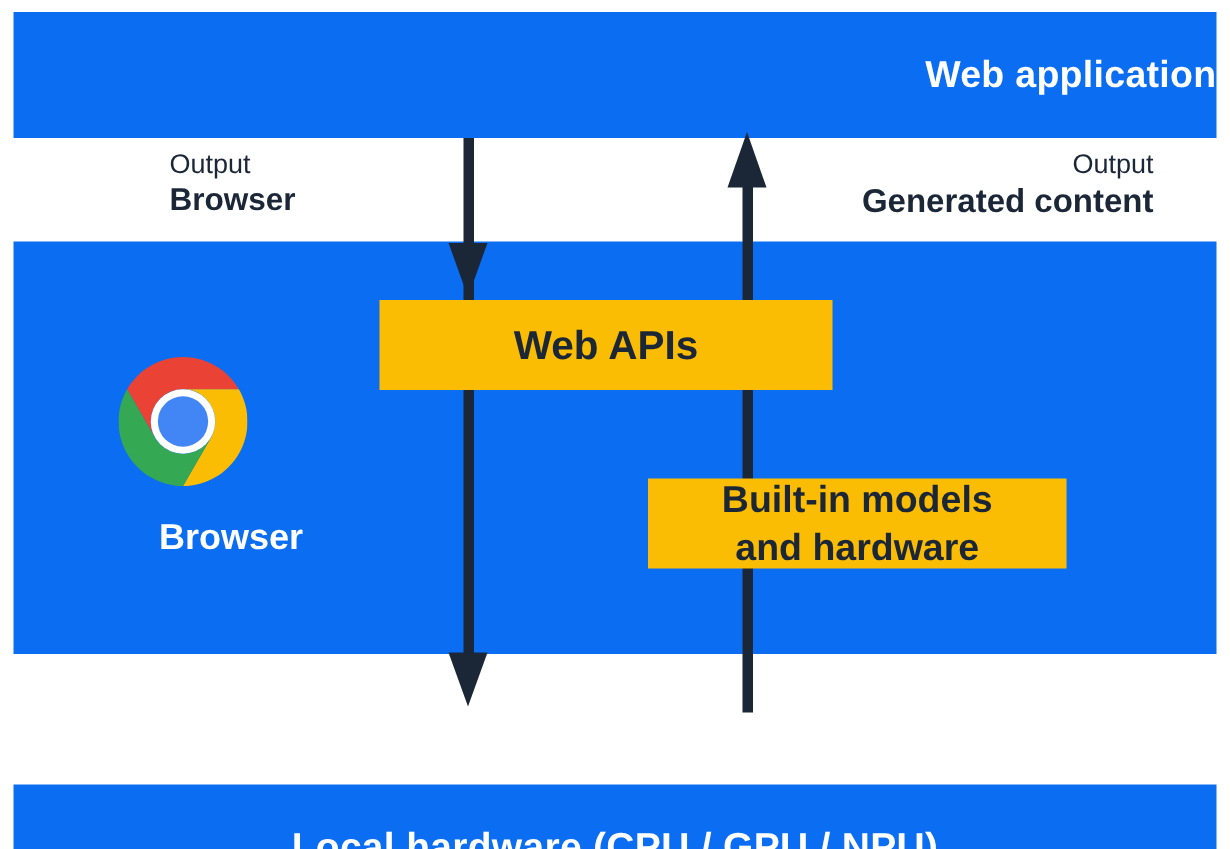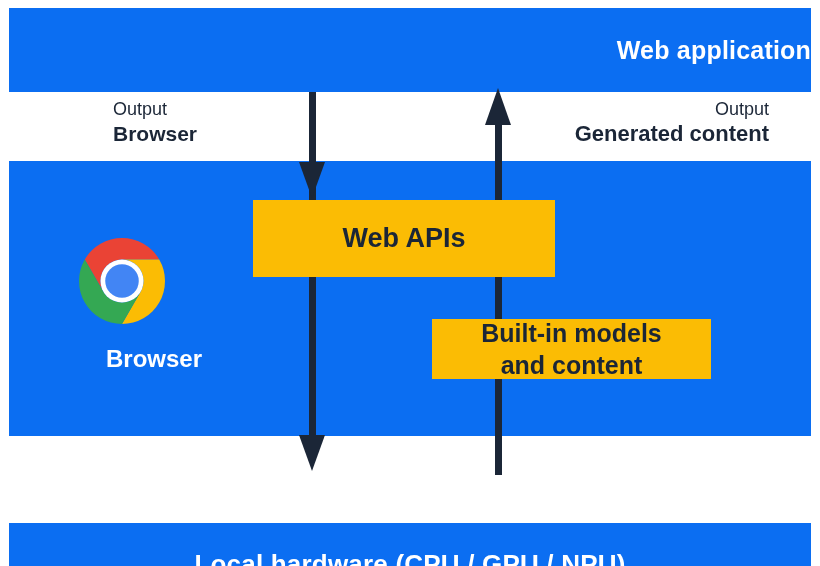--- a/index.html
+++ b/index.html
@@ -39,21 +39,21 @@
   .gap-label-left{left:113px;top:98px;text-align:left;}
   .gap-label-right{right:51px;top:98px;text-align:right;}
   .gap-label-right .value{font-size:22px;margin-left:32px;}
 
   .ybox{
     position:absolute;z-index:2;
     background:var(--accent-yellow);
     display:flex;flex-direction:column;align-items:center;justify-content:center;
     color:var(--ink-navy);font-weight:bold;text-align:center;
   }
-  .ybox-webapis{left:253px;top:200px;width:302px;height:77px;font-size:27px;}
+  .ybox-webapis{left:253px;top:200px;width:302px;height:60px;font-size:27px;}
   .ybox-builtin{left:432px;top:319px;width:279px;height:60px;font-size:25px;line-height:32px;}
 
   .shaft{position:absolute;width:7px;background:var(--ink-navy);z-index:1;}
   .shaft-down{left:309px;top:92px;height:350px;}
   .shaft-up{left:495px;top:124px;height:351px;}
   .tri{position:absolute;width:0;height:0;z-index:1;border-left:13px solid transparent;border-right:13px solid transparent;}
   .tri-down{border-top:36px solid var(--ink-navy);}
   .tri-up{border-bottom:37px solid var(--ink-navy);}
   .tri-down-1{left:299px;top:162px;}
   .tri-down-2{left:299px;top:435px;}
@@ -104,20 +104,20 @@
   <div>
     <div class="shaft shaft-up"></div>
     <div class="tri tri-up tri-up-1"></div>
   </div>
 
   <div class="ybox ybox-webapis">
     <span>Web APIs</span>
   </div>
   <div class="ybox ybox-builtin">
     <span>Built-in models</span>
-    <span>and content</span>
+    <span>and hardware</span>
   </div>
 
   <div class="band band-bottom">
     <span class="band-title">Local hardware (CPU / GPU / NPU)</span>
   </div>
 
 </div>
 
 </body></html>

